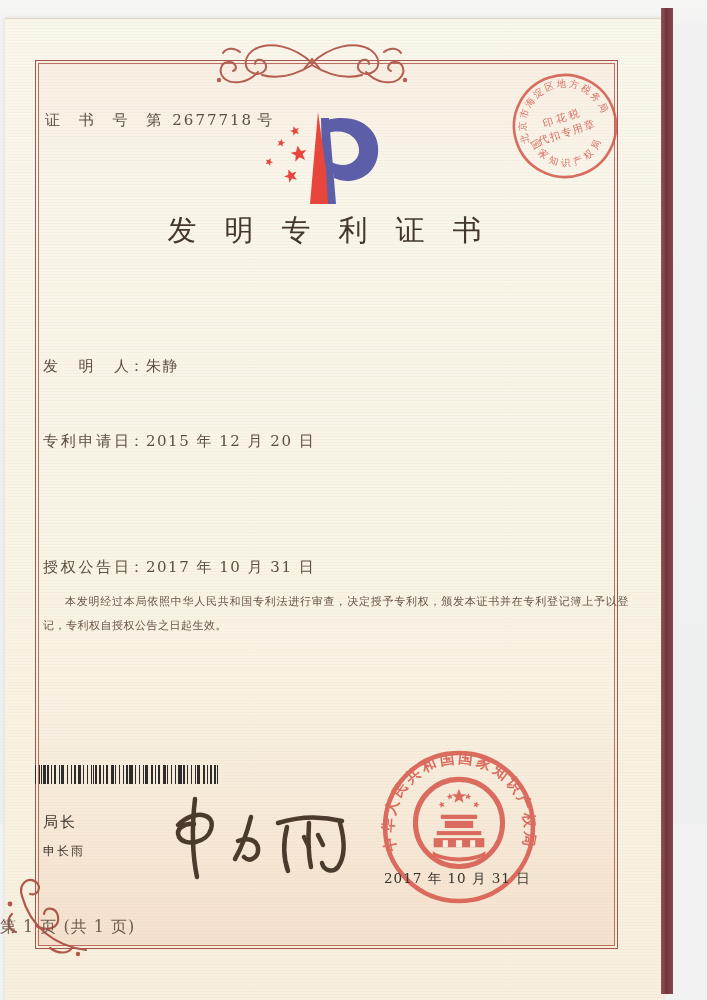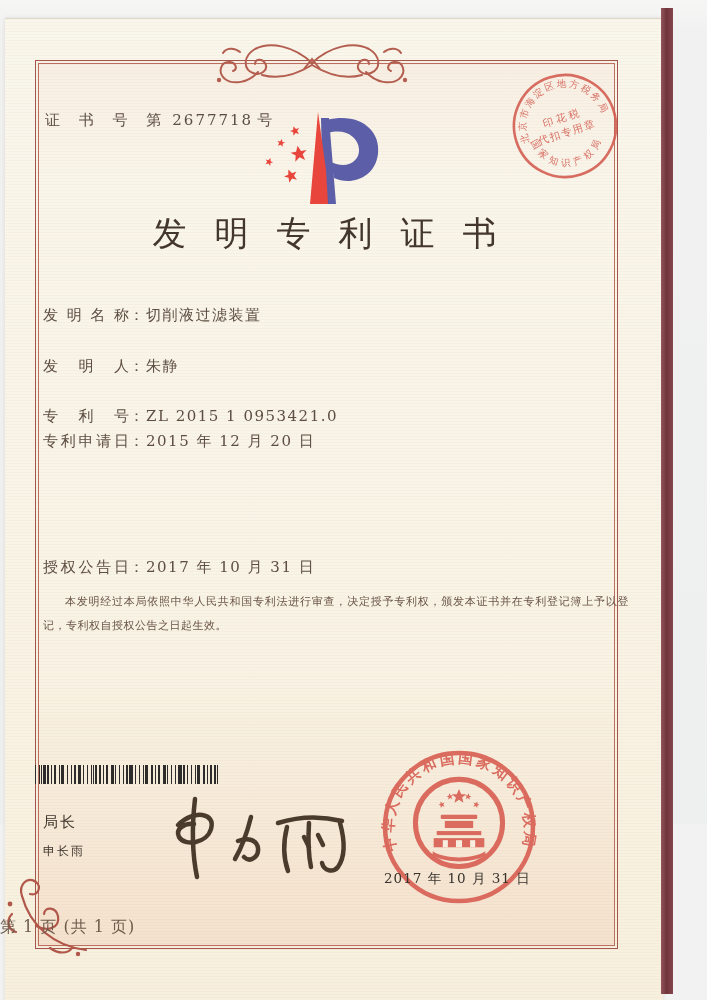--- a/index.html
+++ b/index.html
@@ -16,21 +16,21 @@
   .frame::after{content:"";position:absolute;inset:2px;border:1px solid #bd6f5f;}
   .frame-texture{position:absolute;left:37px;top:62px;width:577px;height:883px;
     background:linear-gradient(180deg, rgba(228,150,118,.07) 0, rgba(0,0,0,0) 120px, rgba(0,0,0,0) 70%, rgba(228,148,114,.16) 100%);}
   .ornament-top{position:absolute;left:200px;top:34px;width:224px;height:58px;}
   .ornament-corner{position:absolute;left:2px;top:874px;width:88px;height:84px;}
   .cert-no{position:absolute;left:45px;top:111px;font-size:15px;color:#5c4e41;}
   .cert-no .sp{letter-spacing:7px;}
   .cert-no .num{letter-spacing:2px;padding-left:4px;padding-right:4px;}
   .logo{position:absolute;left:255px;top:110px;width:150px;height:96px;}
   .doc-title{position:absolute;left:0;top:211px;width:663px;text-align:center;
-    font-size:34px;color:#43372d;letter-spacing:28px;padding-left:14px;box-sizing:border-box;font-weight:500;}
+    font-size:29px;color:#43372d;letter-spacing:28px;padding-left:14px;box-sizing:border-box;font-weight:500;}
   .row{position:absolute;left:43px;font-size:15px;color:#5d4e41;white-space:nowrap;}
   .row-label{display:inline-block;width:86px;text-align:justify;text-align-last:justify;vertical-align:bottom;}
   .row-colon{display:inline-block;margin-right:2px;}
   .row-value{letter-spacing:1.5px;}
   .r1{top:306px}.r2{top:357px}.r3{top:407px}.r4{top:432px}.r5{top:505px}.r6{top:558px}
   .body-text{position:absolute;left:43px;top:590px;width:586px;font-size:11px;line-height:23.5px;color:#6a5547;text-align:justify;}
   .body-text p{margin:0;text-indent:2em;letter-spacing:0.5px;}
   .barcode{position:absolute;left:35px;top:765px;width:183px;height:19px;
     background:
       repeating-linear-gradient(90deg,#2e2c2a 0 1.5px,rgba(0,0,0,0) 1.5px 4px),
@@ -104,23 +104,21 @@
     </text>
     <text font-size="9.5" fill="#d2564a" letter-spacing="4" font-family="DejaVu Serif,serif">
       <textPath href="#taxBottom" startOffset="12">国家知识产权局</textPath>
     </text>
     <text x="56" y="51" text-anchor="middle" font-size="10.5" fill="#d2564a" letter-spacing="3">印花税</text>
     <text x="56" y="66" text-anchor="middle" font-size="10.5" fill="#d2564a" letter-spacing="1.5">代扣专用章</text>
   </svg>
 
   <div class="doc-title">发明专利证书</div>
 
-  <div class="row r1"><span class="row-label">发明名称</span><span class="row-colon">：</span><span class="row-value">切削液过滤装置</span></div>
   <div class="row r2"><span class="row-label">发明人</span><span class="row-colon">：</span><span class="row-value">朱静</span></div>
-  <div class="row r3"><span class="row-label">专利号</span><span class="row-colon">：</span><span class="row-value">ZL 2015 1 0953421.0</span></div>
   <div class="row r4"><span class="row-label">专利申请日</span><span class="row-colon">：</span><span class="row-value">2015 年 12 月 20 日</span></div>
   <div class="row r6"><span class="row-label">授权公告日</span><span class="row-colon">：</span><span class="row-value">2017 年 10 月 31 日</span></div>
 
   <div class="body-text">
     <p>本发明经过本局依照中华人民共和国专利法进行审查，决定授予专利权，颁发本证书并在专利登记簿上予以登记，专利权自授权公告之日起生效。</p>
   </div>
 
   <div class="barcode"></div>
 
   <div class="signer-title">局长</div>

